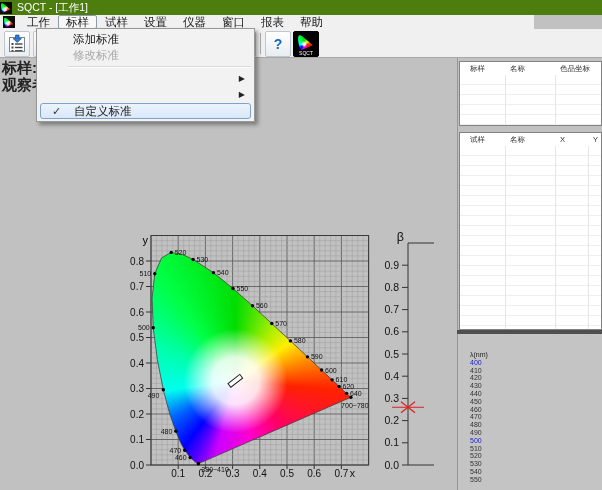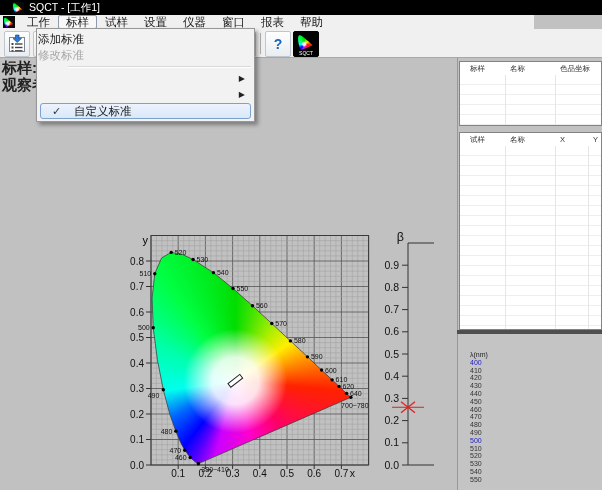--- a/index.html
+++ b/index.html
@@ -1,20 +1,20 @@
 <!DOCTYPE html>
 <html><head>
 <meta charset="utf-8">
 <style>
   html,body{margin:0;padding:0;}
   .screen{position:relative;width:602px;height:490px;overflow:hidden;background:#c1c1c1;
           font-family:"Liberation Sans",sans-serif;-webkit-font-smoothing:antialiased;}
   
-  .titlebar{position:absolute;left:0;top:0;width:602px;height:15px;background:#000000;
-            display:flex;align-items:center;gap:5px;padding-left:12px;box-sizing:border-box;}
+  .titlebar{position:absolute;left:0;top:0;width:602px;height:15px;background:#4d7c0f;
+            display:flex;align-items:center;gap:5px;padding-left:0;box-sizing:border-box;}
   .titlebar .title-text{color:#fff;font-size:10.5px;line-height:15px;white-space:nowrap;}
   .app-icon{width:12px;height:12px;background:#0a0a0a;display:flex;align-items:center;justify-content:center;flex:0 0 auto;}
   .mini-horseshoe{width:10px;height:10px;}
   
   .menubar{position:absolute;left:0;top:15px;width:534px;height:14px;background:#f0f0f0;
            display:flex;align-items:center;font-size:11.5px;color:#1a1a1a;}
   .menubar .app-icon{margin:0 4px 0 3px;}
   .menu-item{padding:0 8px;height:14px;line-height:14px;white-space:nowrap;}
   .menu-item.active{border:1px solid #8e9bab;background:#f8f8f8;height:12px;line-height:12px;padding:0 7px;border-radius:2px;}
   
@@ -24,21 +24,21 @@
   .tb-sep{position:absolute;top:4px;width:1px;height:21px;background:#aeaeae;}
   .help-glyph{color:#1565c0;font-weight:bold;font-size:14px;}
   .tb-btn.logo{background:#000;border-color:#000;position:absolute;}
   .logo-text{position:absolute;left:0;bottom:0;width:100%;text-align:center;color:#fff;font-size:5px;line-height:6px;}
   .logo .mini-horseshoe{width:16px;height:16px;margin-bottom:4px;}
   
   .workspace-labels{position:absolute;left:2px;top:59px;z-index:5;font-weight:bold;font-size:15px;line-height:17px;color:#222;white-space:nowrap;}
   
   .menu-popup{position:absolute;left:36px;top:28px;width:219px;background:#f2f2f2;border:1px solid #979797;
               box-shadow:3px 3px 4px rgba(0,0,0,.35);z-index:100;padding:2px 1px;box-sizing:border-box;}
-  .popup-item{position:relative;height:16px;line-height:16px;font-size:11.5px;color:#1a1a1a;white-space:nowrap;}
+  .popup-item{position:relative;height:16px;line-height:16px;font-size:11.5px;padding-left:35px;color:#1a1a1a;white-space:nowrap;}
   .popup-item.disabled{color:#a8a8a8;}
   .popup-item .submenu-arrow{position:absolute;right:8px;top:0;font-size:8px;color:#222;}
   .popup-item.selected{margin:0 2px;border:1px solid #7da2ce;border-radius:3px;height:14px;line-height:14px;
                        padding-left:33px;background:linear-gradient(#ecf3fc,#d9e8f9);}
   .popup-item .check{position:absolute;left:11px;top:0;font-size:11px;color:#333;}
   .menu-sep{height:1px;background:#d9d9d9;border-bottom:1px solid #fff;margin:3px 2px 3px 30px;}
   
   .v-divider{position:absolute;left:457px;top:58px;width:1px;height:432px;background:#989898;}
   .data-table{position:absolute;left:459px;width:143px;background:#fff;border:1px solid #838383;box-sizing:border-box;}
   .tbl-head{position:relative;height:13px;border-bottom:1px solid #d9d9d9;}

